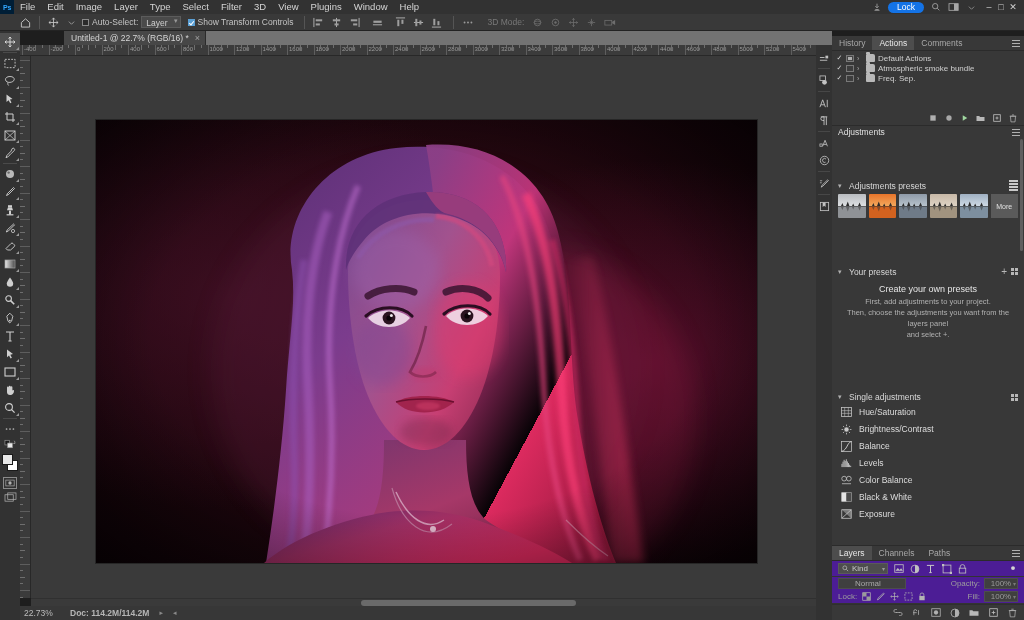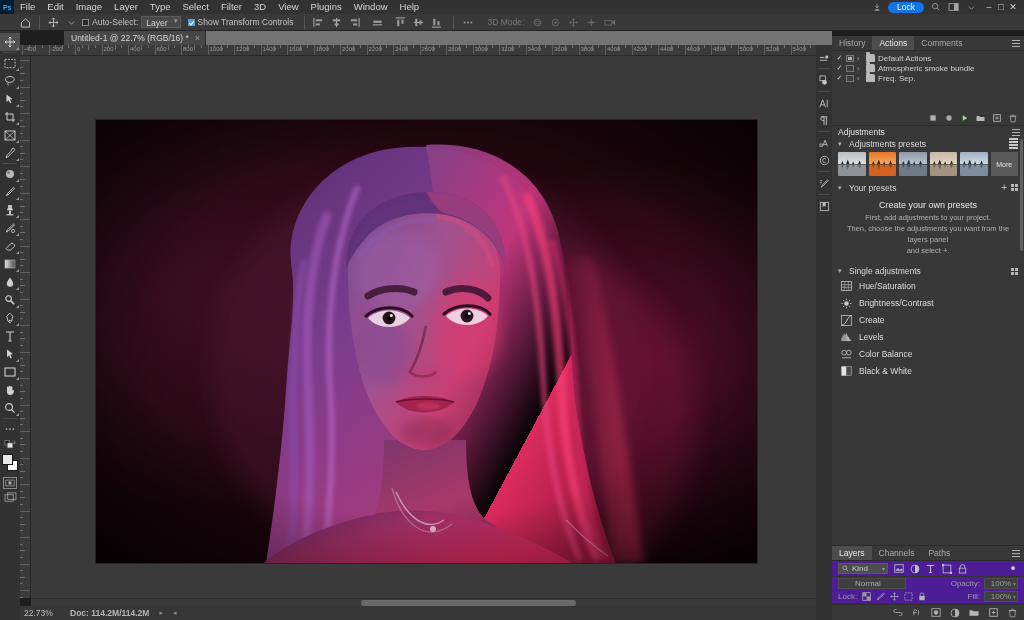--- a/index.html
+++ b/index.html
@@ -227,21 +227,21 @@
 
   
   .adj-header {
     height: 12px; background: #383838; display: flex; align-items: center;
     padding-left: 6px; font-size: 8.5px; color: #e0e0e0;
     border-top: 1px solid #2b2b2b; position: relative;
   }
   .adj-body { background: #383838; flex: 1; overflow: hidden; position: relative; }
   .sec-row {
     height: 13px; display: flex; align-items: center; gap: 4px;
-    padding: 0 6px; font-size: 8.5px; color: #d8d8d8;
+    padding: 0 6px; font-size: 8.5px; color: #d8d8d8; margin-top: 42px;
   }
   .sec-caret { font-size: 7px; color: #b0b0b0; width: 7px; }
   .sec-spacer { flex: 1; }
   .sec-act { font-size: 10px; color: #b8b8b8; line-height: 1; }
   .grid-ico { display: grid; grid-template-columns: 3px 3px; grid-template-rows: 3px 3px; gap: 1px; }
   .grid-ico i { background: #b8b8b8; display: block; }
   .list-ico { width: 9px; display:flex; flex-direction:column; gap:1.5px; }
   .list-ico i { height:1.5px; background:#c8c8c8; display:block; }
   .preset-strip { display: flex; gap: 3px; padding: 2px 6px 5px 6px; }
   .preset-thumb { width: 28px; height: 24px; border-radius: 1px; overflow: hidden; }
@@ -1330,21 +1330,21 @@
             </span>
             <span>Brightness/Contrast</span>
           </div>
           <div class="adj-item">
             <span class="adj-ico">
               <svg width="11" height="11" viewBox="0 0 12 12">
                 <rect x=".6" y=".6" width="10.8" height="10.8" stroke="#c8c8c8" stroke-width=".8" fill="none"></rect>
                 <path d="M.6 11.4C4 11 6 7 7.4 4.2 8.4 2.2 10 .9 11.4.6" stroke="#e2e2e2" stroke-width=".9" fill="none"></path>
               </svg>
             </span>
-            <span>Create</span>
+            <span>Balance</span>
           </div>
           <div class="adj-item">
             <span class="adj-ico">
               <svg width="11" height="10" viewBox="0 0 12 11">
                 <path d="M1 10V6.4M2.2 10V4M3.4 10V2M4.6 10V3.2M5.8 10V1.4M7 10V3.8M8.2 10V5.6M9.4 10V7.4M10.6 10V8.6" stroke="#c8c8c8" stroke-width="1"></path>
               </svg>
             </span>
             <span>Levels</span>
           </div>
           <div class="adj-item">
@@ -1360,20 +1360,30 @@
           <div class="adj-item">
             <span class="adj-ico">
               <svg width="11" height="10" viewBox="0 0 12 11">
                 <rect x=".8" y=".8" width="10.4" height="9.4" stroke="#c8c8c8" stroke-width=".85" fill="none"></rect>
                 <rect x=".8" y=".8" width="5.2" height="9.4" fill="#e4e4e4"></rect>
                 <rect x="6" y=".8" width="5.2" height="9.4" fill="#4a4a4a"></rect>
               </svg>
             </span>
             <span>Black &amp; White</span>
           </div>
+          <div class="adj-item">
+            <span class="adj-ico">
+              <svg width="11" height="10" viewBox="0 0 12 11">
+                <rect x=".8" y=".8" width="10.4" height="9.4" stroke="#c8c8c8" stroke-width=".85" fill="none"></rect>
+                <path d="M.8 10.2L11.2.8" stroke="#c8c8c8" stroke-width=".85"></path>
+                <path d="M.8.8h10.4v9.4z" fill="#c8c8c8" opacity=".45"></path>
+              </svg>
+            </span>
+            <span>Exposure</span>
+          </div>
         </div>
     </div>
 
     <div class="layers-wrap">
       <div class="panel-tabs">
         <div class="ptab active">Layers</div>
         <div class="ptab">Channels</div>
         <div class="ptab">Paths</div>
         <div class="panel-menu">
             <i></i>

